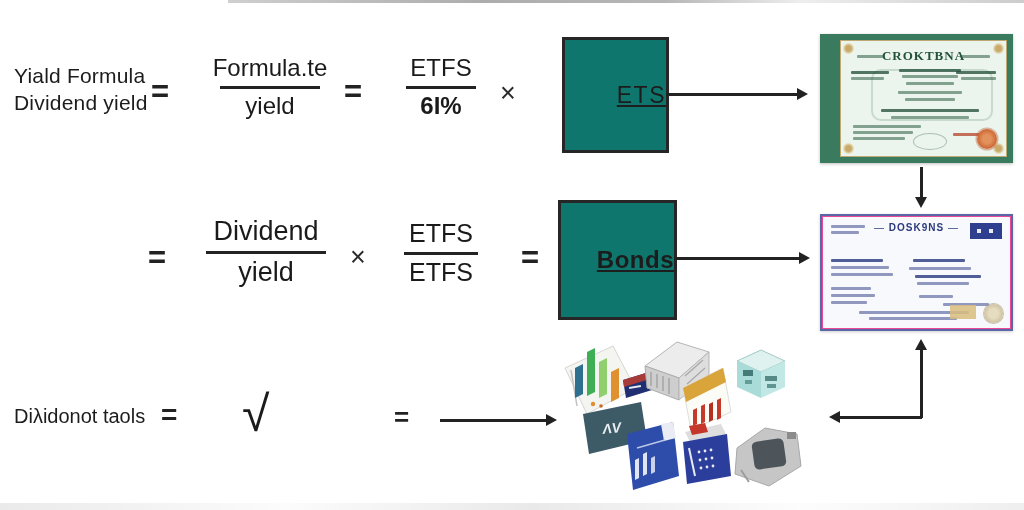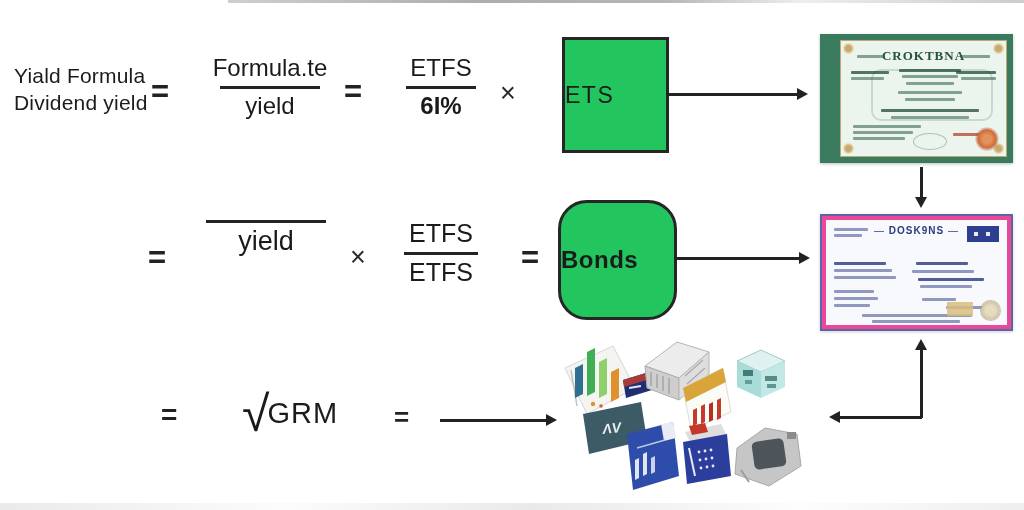--- a/index.html
+++ b/index.html
@@ -7,21 +7,21 @@
          font-family:"Liberation Sans","DejaVu Sans",sans-serif;color:#1e1e1e;}
   .abs{position:absolute;}
   
   .flabel{font-size:21px;line-height:27px;color:#1c1c1c;letter-spacing:.2px;}
   .flabel2{font-size:20px;color:#1c1c1c;}
   .eq{font-size:31px;font-weight:600;color:#222;}
   .times{font-size:27px;font-weight:400;color:#2a2a2a;}
   .frac{display:flex;flex-direction:column;align-items:center;text-align:center;}
   .frac .num,.frac .den{font-size:24px;white-space:nowrap;color:#1a1a1a;}
   .frac .bar{width:100%;height:2.5px;background:#232323;margin:4px 0 3px 0;}
-  .fbox{border:3px solid #262626;background:#22c55e;display:flex;align-items:center;justify-content:flex-start;}
+  .fbox{border:3px solid #262626;background:#0f766e;display:flex;align-items:center;justify-content:flex-end;text-decoration:underline;}
   .fbox .blabel{font-size:23px;letter-spacing:1.5px;color:#1c1c1c;}
   .sqrt{display:flex;align-items:flex-start;}
   .sqrt .rad{font-size:50px;line-height:.85;font-weight:400;color:#1b1b1b;}
   .sqrt .rcd{font-size:29px;margin-top:4px;margin-left:-2px;letter-spacing:1px;color:#1b1b1b;}
   
   .hline{position:absolute;height:2.5px;background:#222;}
   .vline{position:absolute;width:2.5px;background:#222;}
   .head-right{position:absolute;width:0;height:0;border-top:6px solid transparent;border-bottom:6px solid transparent;border-left:11px solid #222;}
   .head-left{position:absolute;width:0;height:0;border-top:6px solid transparent;border-bottom:6px solid transparent;border-right:11px solid #222;}
   .head-down{position:absolute;width:0;height:0;border-left:6px solid transparent;border-right:6px solid transparent;border-top:11px solid #222;}
@@ -34,21 +34,21 @@
             font-weight:bold;font-size:13px;letter-spacing:1px;color:#235239;}
   .gline{position:absolute;height:2.5px;background:rgba(44,94,66,.55);border-radius:1px;}
   .gline.dk{background:rgba(30,75,50,.75);}
   .gline.red{background:rgba(186,78,55,.8);}
   .watermark{position:absolute;left:30px;top:28px;width:118px;height:48px;border:2px solid rgba(120,160,135,.3);border-radius:10px;}
   .seal-orange{position:absolute;right:9px;bottom:7px;width:20px;height:20px;border-radius:50%;
                background:radial-gradient(circle at 50% 50%,#e2925c 0 30%,#cf6a38 65%,#b75427 100%);box-shadow:0 0 0 1.5px rgba(183,84,39,.4);}
   .stamp-oval{position:absolute;left:72px;bottom:6px;width:32px;height:15px;border:1.5px solid rgba(90,130,105,.45);border-radius:50%;}
   
   .cert-blue{width:193px;height:117px;background:#f8f9fd;border:2px solid #5b66a4;box-shadow:0 1px 3px rgba(0,0,0,.2);box-sizing:border-box;}
-  .cert-blue .inner{position:relative;width:100%;height:100%;border:4px solid #ec4899;margin:0;box-sizing:border-box;overflow:hidden;}
+  .cert-blue .inner{position:relative;width:100%;height:100%;border:1px solid #ec4899;margin:0;box-sizing:border-box;overflow:hidden;}
   .cb-title{position:absolute;top:5px;left:0;right:0;text-align:center;font-size:10px;font-weight:bold;
             color:#2c3a7d;letter-spacing:1px;}
   .cb-title .dash{color:#2c3a7d;font-weight:400;}
   .cb-sub{position:absolute;top:22px;left:0;right:0;text-align:center;font-size:11.5px;font-weight:bold;
           color:#2a3878;letter-spacing:.5px;font-family:"Liberation Serif","DejaVu Serif",serif;}
   .navybox{position:absolute;right:8px;top:6px;width:32px;height:16px;background:#2d3f8e;}
   .navybox i{position:absolute;top:6px;width:4px;height:4px;background:#e8eaf5;}
   .bline{position:absolute;height:2.5px;background:rgba(58,72,140,.55);border-radius:1px;}
   .bline.dk{background:rgba(40,55,125,.8);height:3px;}
   .stamp-tan{position:absolute;right:34px;bottom:9px;width:26px;height:14px;background:#d9bd7e;opacity:.85;}
@@ -123,31 +123,32 @@
     </div>
   </div>
 
   <div>
     <div class="vline" style="left:920px;top:167px;height:32px;"></div>
     <div class="head-down" style="left:915px;top:197px;"></div>
   </div>
 
   <div class="abs eq" style="left:148px;top:240px;">=</div>
   <div class="abs frac" style="left:206px;top:216px;width:120px;">
+    <div class="num" style="font-size:27px;">Dividend</div>
     <div class="bar"></div>
     <div class="den" style="font-size:27px;">yield</div>
   </div>
   <div class="abs times" style="left:350px;top:242px;">×</div>
   <div class="abs frac" style="left:404px;top:219px;width:74px;">
     <div class="num" style="font-size:25px;">ETFS</div>
     <div class="bar"></div>
     <div class="den" style="font-size:25px;">ETFS</div>
   </div>
   <div class="abs eq" style="left:521px;top:240px;">=</div>
-  <div class="abs fbox" style="left:558px;top:200px;width:113px;height:114px;border-radius:29px;">
+  <div class="abs fbox" style="left:558px;top:200px;width:113px;height:114px;">
     <span class="blabel" style="font-weight:600;letter-spacing:.5px;font-size:24px;">Bonds</span>
   </div>
   <div>
     <div class="hline" style="left:674px;top:257px;width:126px;"></div>
     <div class="head-right" style="left:799px;top:252px;"></div>
   </div>
 
   <div class="abs cert-blue" style="left:820px;top:214px;">
     <div class="inner">
       <div class="cb-title"><span class="dash">—</span> <span>DOSK9NS</span> <span class="dash">—</span></div>
@@ -169,24 +170,24 @@
       <div class="bline" style="left:94px;top:65px;width:52px;"></div>
       <div class="bline" style="left:96px;top:78px;width:34px;"></div>
       <div class="bline" style="left:120px;top:86px;width:46px;"></div>
       <div class="bline" style="left:36px;top:94px;width:110px;"></div>
       <div class="bline" style="left:46px;top:100px;width:88px;"></div>
       <div class="stamp-tan"></div>
       <div class="seal-gold"></div>
     </div>
   </div>
 
+  <div class="abs flabel2" style="left:14px;top:405px;">Diλidonot taols</div>
   <div class="abs eq" style="left:161px;top:399px;font-size:28px;">=</div>
   <div class="abs sqrt" style="left:242px;top:393px;">
     <span class="rad">√</span>
-    <span class="rcd">GRM</span>
   </div>
   <div class="abs eq" style="left:394px;top:402px;font-size:26px;">=</div>
   <div>
     <div class="hline" style="left:440px;top:419px;width:108px;"></div>
     <div class="head-right" style="left:546px;top:414px;"></div>
   </div>
 
   <svg class="abs" style="left:553px;top:336px;" width="252" height="172" viewBox="0 0 252 172">
 
     <g>

